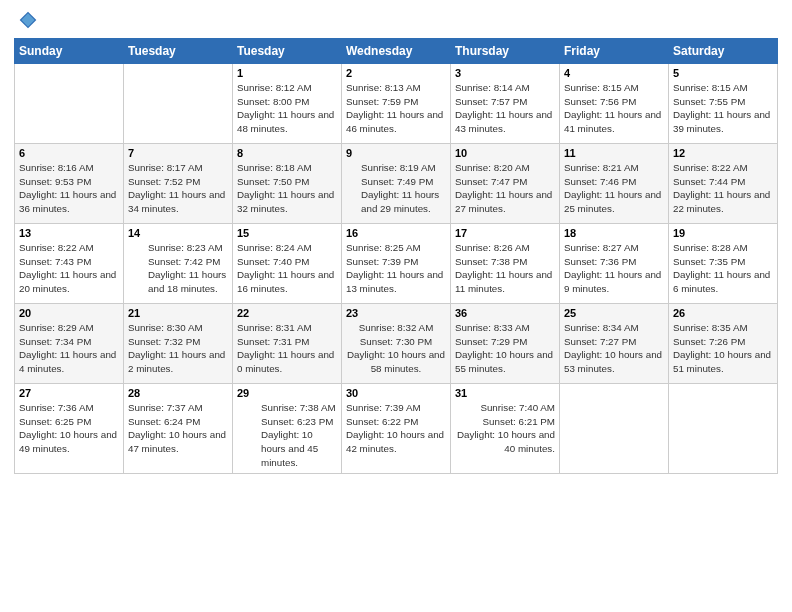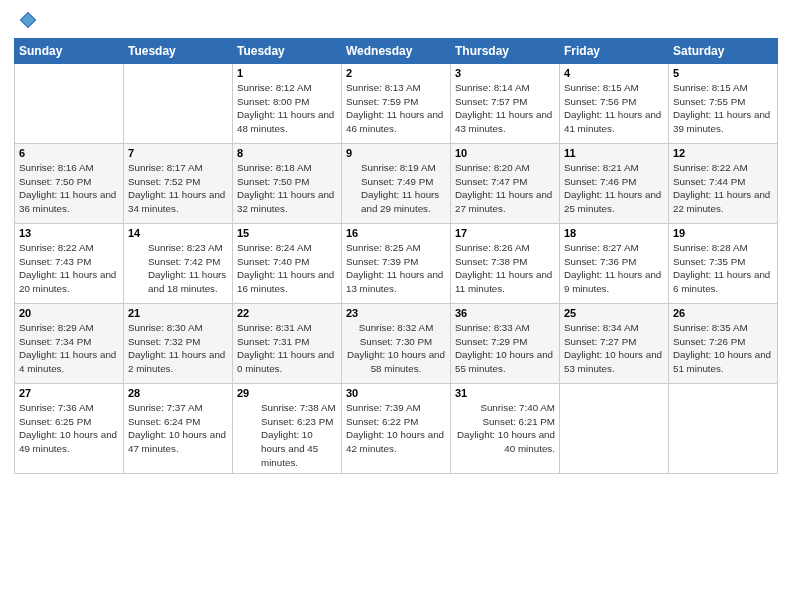--- a/index.html
+++ b/index.html
@@ -169,21 +169,21 @@
             <span class="day-num">5</span>
             <div class="day-info" style="white-space: pre-line;">Sunrise: 8:15 AM
 Sunset: 7:55 PM
 Daylight: 11 hours and 39 minutes.</div>
           </td>
         </tr>
         <tr>
           <td>
             <span class="day-num">6</span>
             <div class="day-info" style="white-space: pre-line;">Sunrise: 8:16 AM
-Sunset: 7:50 PM
+Sunset: 9:53 PM
 Daylight: 11 hours and 36 minutes.</div>
           </td>
           <td>
             <span class="day-num">7</span>
             <div class="day-info" style="white-space: pre-line;">Sunrise: 8:17 AM
 Sunset: 7:52 PM
 Daylight: 11 hours and 34 minutes.</div>
           </td>
           <td>
             <span class="day-num">8</span>

